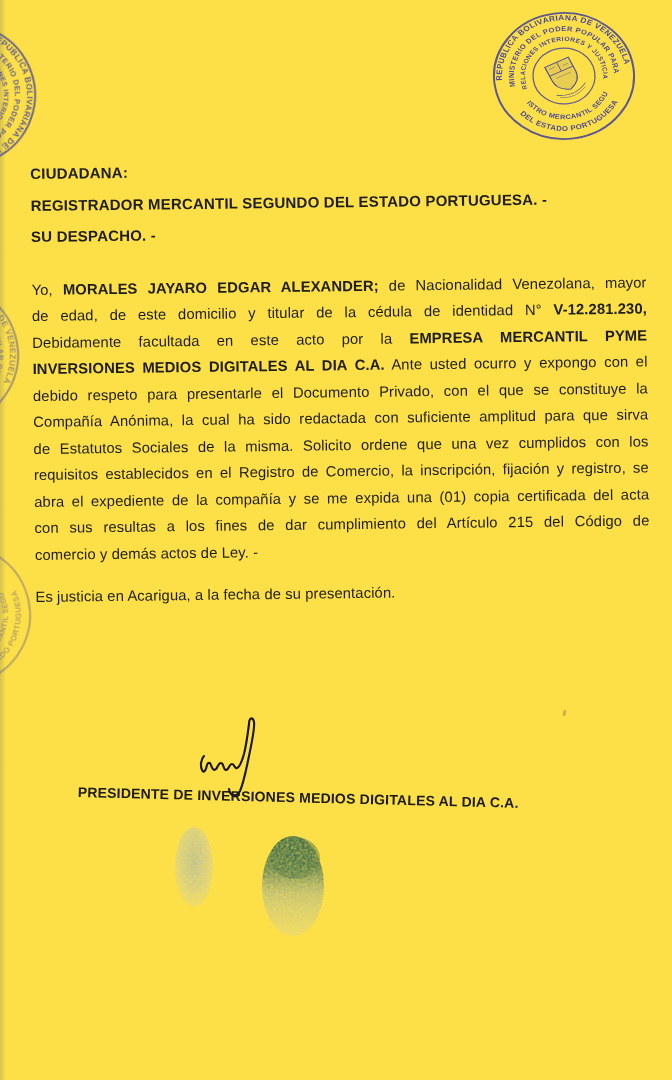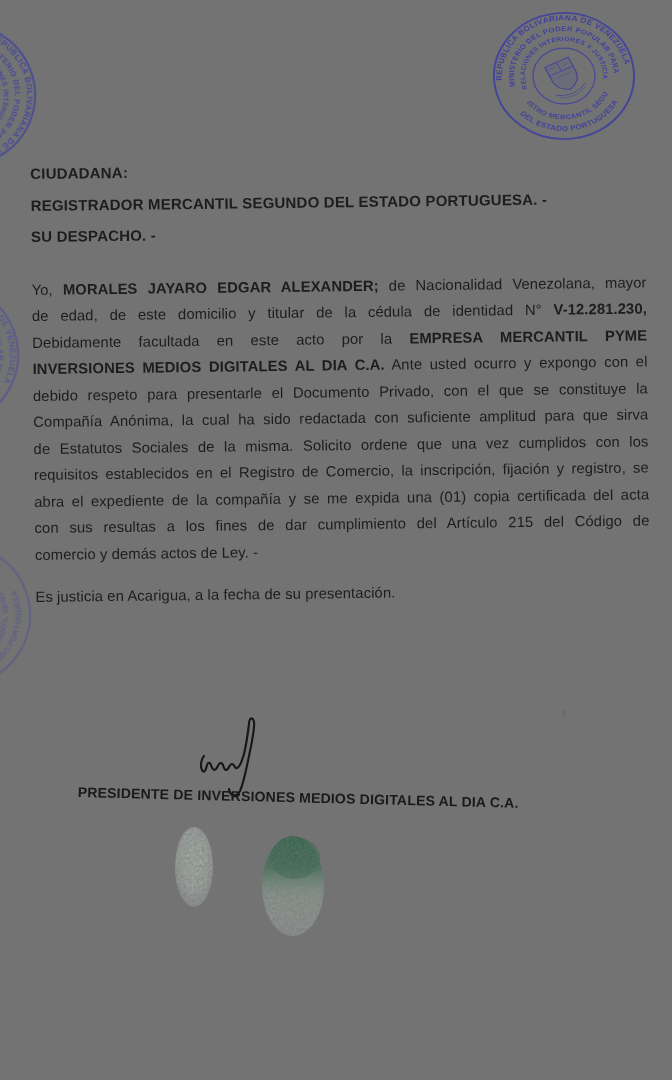--- a/index.html
+++ b/index.html
@@ -1,17 +1,17 @@
 <!DOCTYPE html>
 <html><head>
 <meta charset="utf-8">
 <style>
   html,body{margin:0;padding:0;background:#ffffff;}
   .page{
-    position:relative;width:672px;height:1080px;background:#737373;
+    position:relative;width:672px;height:1080px;background:#fde047;
     overflow:hidden;font-family:"Liberation Sans",sans-serif;color:#1d1d1f;
   }
   .edge-shade{
     position:absolute;left:0;top:0;width:6px;height:100%;
     background:linear-gradient(to right, rgba(110,112,118,.28), rgba(110,112,118,0));
     pointer-events:none;
   }
   
   svg.stamp{position:absolute;overflow:visible;}
   .stamp-main{left:484px;top:-4px;transform:scale(1,.9) rotate(-8deg);opacity:.93;}

